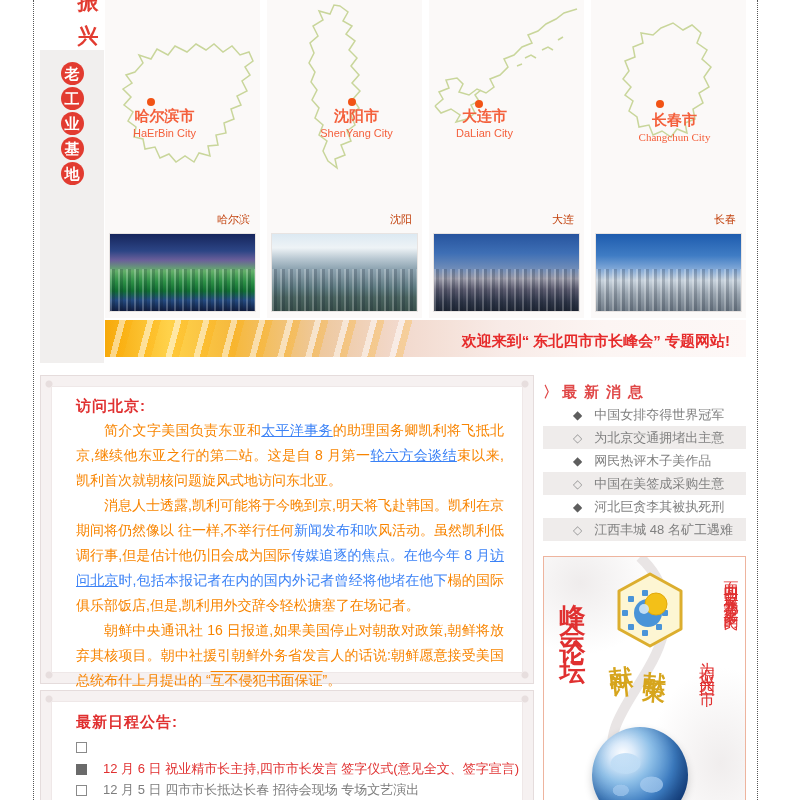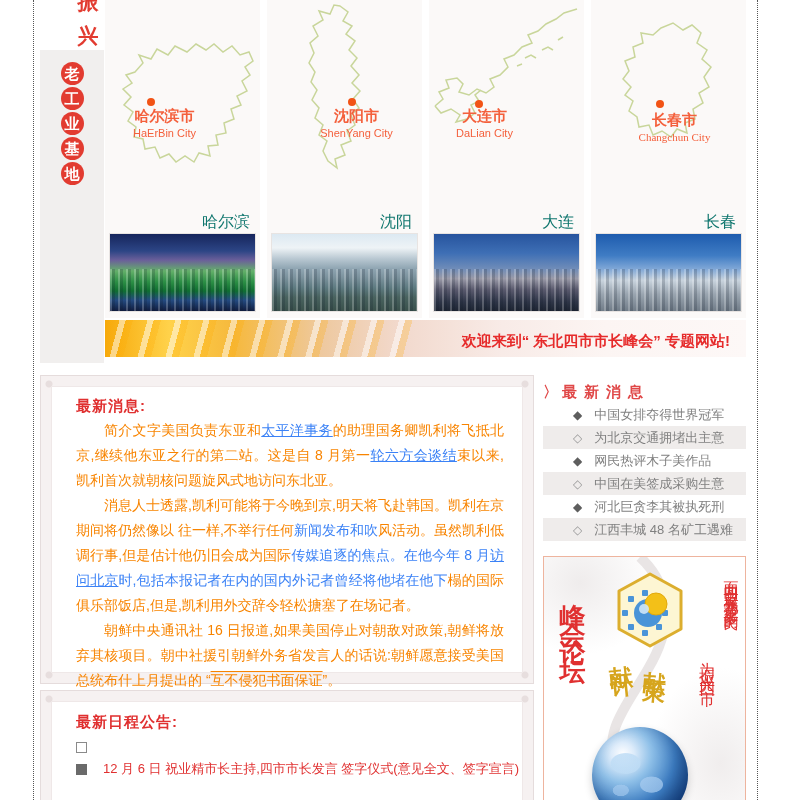--- a/index.html
+++ b/index.html
@@ -24,21 +24,21 @@
   .map-area{position:absolute;top:0;left:0;width:155px;height:210px;cursor:pointer;}
   .map-area svg{position:absolute;top:0;left:0;}
   .map-dot{position:absolute;width:8px;height:8px;border-radius:50%;background:#f25315;}
   .col0 .map-dot{left:42px;top:98px;} .col1 .map-dot{left:81px;top:98px;}
   .col2 .map-dot{left:46px;top:100px;} .col3 .map-dot{left:65px;top:100px;}
   .city-tag{position:absolute;top:108px;left:0;width:100%;text-align:center;line-height:1.1;}
   .col0 .city-tag{transform:translateX(-18px);} .col1 .city-tag{transform:translateX(12px);}
   .col2 .city-tag{transform:translateX(-22px);} .col3 .city-tag{transform:translateX(6px);top:112px;font-family:Liberation Serif, serif;}
   .city-tag .cn{font-size:15px;font-weight:bold;color:#f4603c;}
   .city-tag .en{font-size:11px;color:#f4603c;margin-top:2px;}
-  .photo-label{position:absolute;top:212px;right:10px;font-size:16px;color:#0f766e;}
+  .photo-label{position:absolute;top:212px;right:10px;font-size:11px;color:#c2410c;}
   .photo{position:absolute;top:233px;left:4px;width:145px;height:77px;border:1px solid #e8e4e2;cursor:pointer;}
   .photo::after{content:"";position:absolute;left:0;right:0;bottom:0;height:55%;
      background:repeating-linear-gradient(90deg,rgba(255,255,255,.22) 0 2px,rgba(15,25,40,.20) 2px 5px,rgba(255,255,255,0) 5px 8px);}
   .photo.p0{background:linear-gradient(180deg,#16255c 0%,#2c4585 22%,#6b5f9a 34%,#64b06a 48%,#2c8f45 62%,#0f6e31 74%,#234a80 86%,#101c3f 100%);}
   .photo.p1{background:linear-gradient(180deg,#dce9f2 0%,#eef3f6 18%,#b9c8d2 32%,#8fa5b2 45%,#7c939e 56%,#5d7a80 70%,#49635f 82%,#39504b 100%);}
   .photo.p2{background:linear-gradient(180deg,#27549e 0%,#3e6fb5 25%,#6f8cb8 45%,#9a9aa8 58%,#5a5a6e 72%,#2e3547 88%,#1d2432 100%);}
   .photo.p3{background:linear-gradient(180deg,#1e5cae 0%,#3f7cc4 28%,#7ea6d6 45%,#c9d4de 60%,#9aa5b0 78%,#707c88 100%);}
 
   
   .banner{position:absolute;left:105px;top:320px;width:641px;height:37px;line-height:42px;
@@ -194,21 +194,21 @@
     <div class="photo-label">长春</div>
     <div class="photo p3"></div>
   </div>
 
   <div class="banner">
     <span>欢迎来到“ 东北四市市长峰会” 专题网站!</span>
   </div>
 
   <div class="fancy-box intro-box">
     <div class="inner">
-      <div class="box-title">最新消息:</div>
+      <div class="box-title">访问北京:</div>
       <div id="intro-paras">
           <p class="para"><span class="sg-orange">简介文字美国负责东亚和</span><span class="sg-dark u">太平洋事务</span><span class="sg-orange">的助理国务卿凯利将飞抵北京,继续他东亚之行的第二站。这是自 8 月第一</span><span class="sg-dark u">轮六方会谈结</span><span class="sg-orange">束以来,凯利首次就朝核问题旋风式地访问东北亚。</span></p>
           <p class="para"><span class="sg-orange">消息人士透露,凯利可能将于今晚到京,明天将飞赴韩国。凯利在京期间将仍然像以 往一样,不举行任何</span><span class="sg-dark">新闻发布和吹</span><span class="sg-orange">风活动。虽然凯利低调行事,但是估计他仍旧会成为国际</span><span class="sg-dark">传媒追逐的焦点。在他今年 8 月</span><span class="sg-dark u">访问北京</span><span class="sg-dark">时,包括本报记者在内的国内外记者曾经将他堵在他下</span><span class="sg-orange">榻的国际俱乐部饭店,但是,凯利用外交辞令轻松搪塞了在场记者。</span></p>
           <p class="para"><span class="sg-orange">朝鲜中央通讯社 16 日报道,如果美国停止对朝敌对政策,朝鲜将放弃其核项目。朝中社援引朝鲜外务省发言人的话说:朝鲜愿意接受美国总统布什上月提出的 “</span><span class="sg-orange ov">互不侵犯书面保证</span><span class="sg-orange">”。</span></p>
         </div>
     </div>
   </div>
 
   <div class="news">
     <div class="news-title">
@@ -251,16 +251,17 @@
     <div class="vtext forum-side">面向四市及东北乃至更多的民</div>
     <div class="globe"></div>
   </div>
 
   <div class="fancy-box sched-box">
     <div class="inner">
       <div class="box-title">最新日程公告:</div>
       <div id="sched-list">
           <div class="sched-item"><span class="sq"></span></div>
           <div class="sched-item hot"><span class="sq filled"></span><span>12 月 6 日 祝业精市长主持,四市市长发言  签字仪式(意见全文、签字宣言)</span></div>
+          <div class="sched-item"><span class="sq"></span><span>12 月 5 日 四市市长抵达长春  招待会现场  专场文艺演出</span></div>
         </div>
     </div>
   </div>
 </div>
 
 </body></html>

